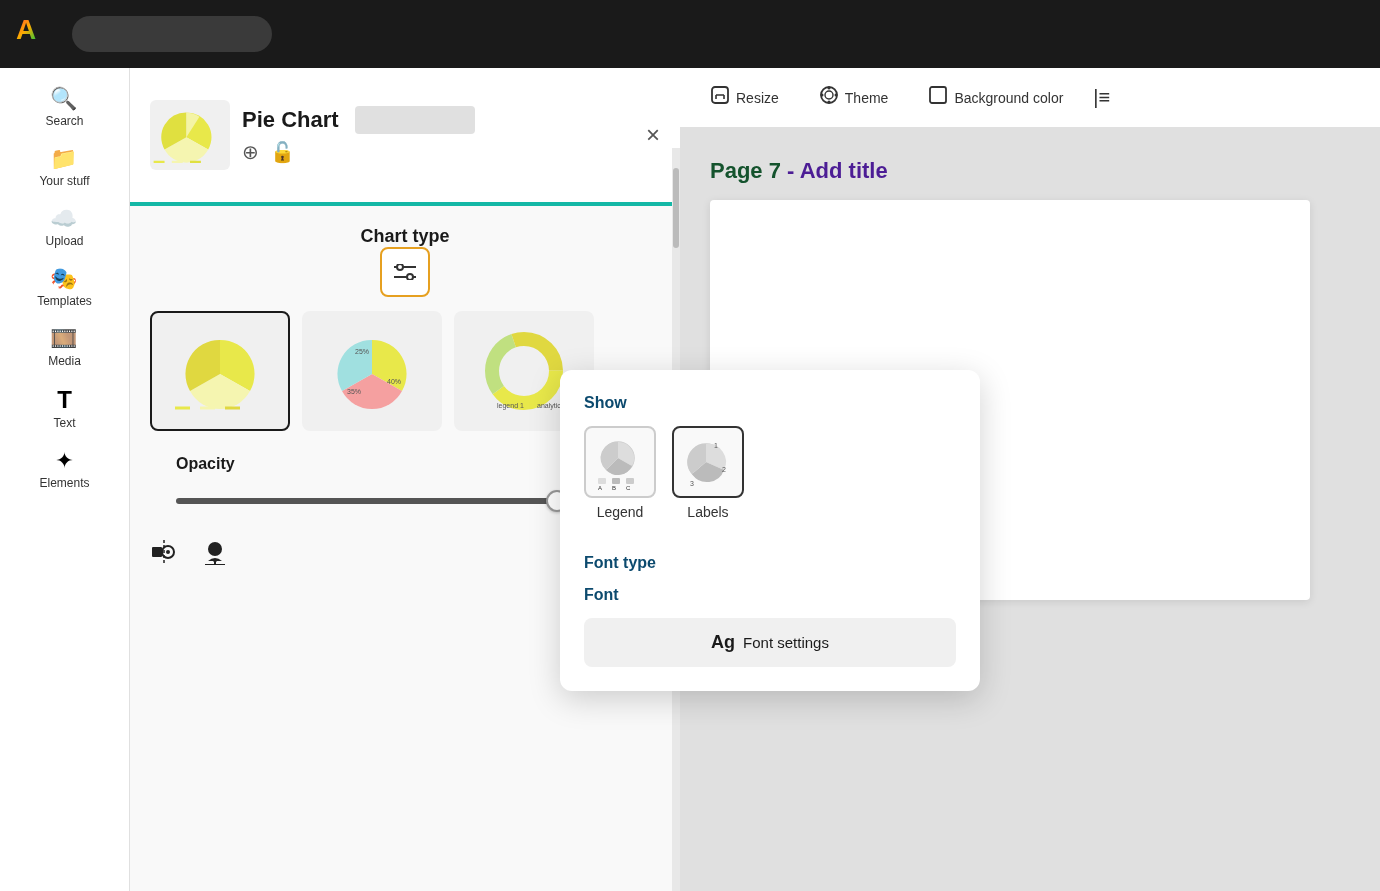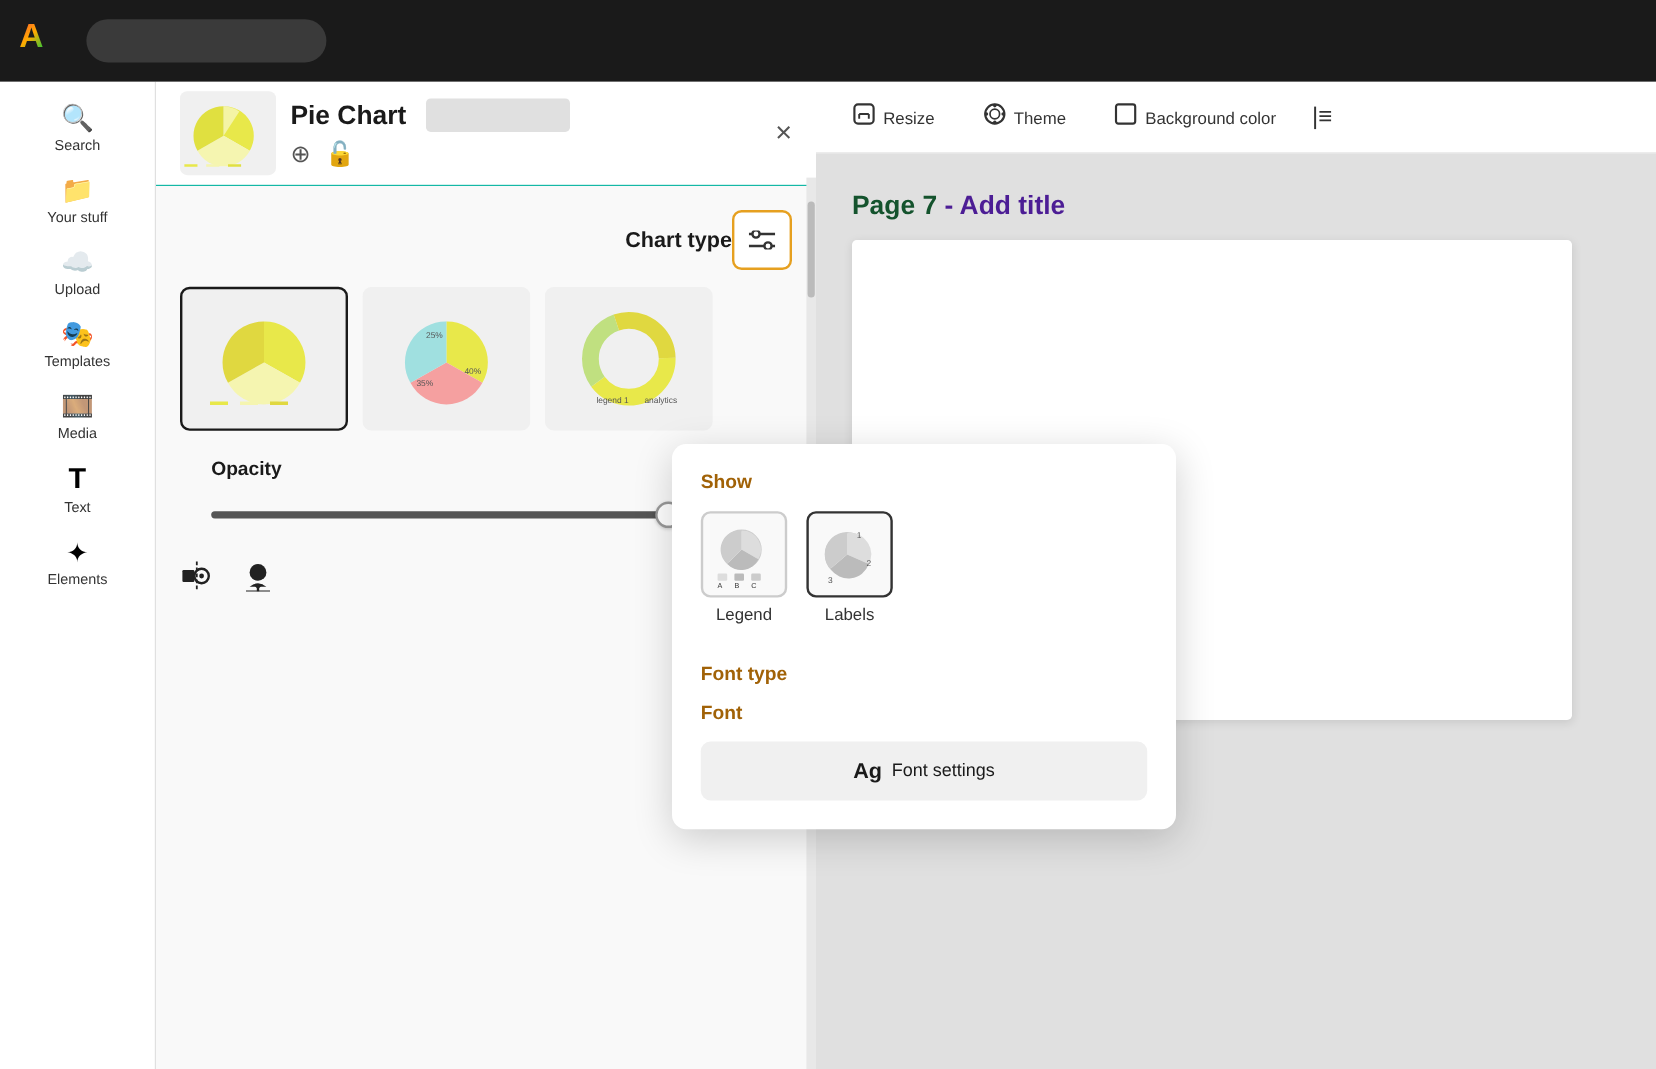--- a/index.html
+++ b/index.html
@@ -76,25 +76,25 @@
       display: flex;
       flex-direction: column;
       overflow: hidden;
       flex-shrink: 0;
       position: relative;
     }
 
     
     .panel-header {
       background: #fff;
-      padding: 8px 20px;
+      padding: 32px 20px;
       display: flex;
       align-items: center;
       gap: 12px;
-      border-bottom: 1px solid #14b8a6;
+      border-bottom: 4px solid #14b8a6;
     }
     .panel-thumbnail {
       width: 80px;
       height: 70px;
       background: #f0f0f0;
       border-radius: 6px;
       overflow: hidden;
       display: flex;
       align-items: center;
       justify-content: center;
@@ -142,22 +142,23 @@
       position: relative;
     }
     .panel-content {
       padding: 20px 20px;
     }
 
     
     .section-header {
       display: flex;
       align-items: center;
-      justify-content: flex-end;
+      justify-content: space-between;
       margin-bottom: 14px;
+      flex-direction: column;
     }
     .section-title {
       font-size: 18px;
       font-weight: 700;
       color: #1a1a1a;
     }
     .filter-btn {
       width: 50px;
       height: 50px;
       border: 2px solid #e6a020;
@@ -310,21 +311,21 @@
       background: #fff;
       border-radius: 12px;
       box-shadow: 0 8px 32px rgba(0,0,0,0.18);
       padding: 24px;
       z-index: 100;
     }
 
     .popup-section-title {
       font-size: 16px;
       font-weight: 600;
-      color: #a16207;
+      color: #0c4a6e;
       margin-bottom: 14px;
     }
 
     
     .show-items {
       display: flex;
       gap: 16px;
       margin-bottom: 34px;
     }
     .show-item {

